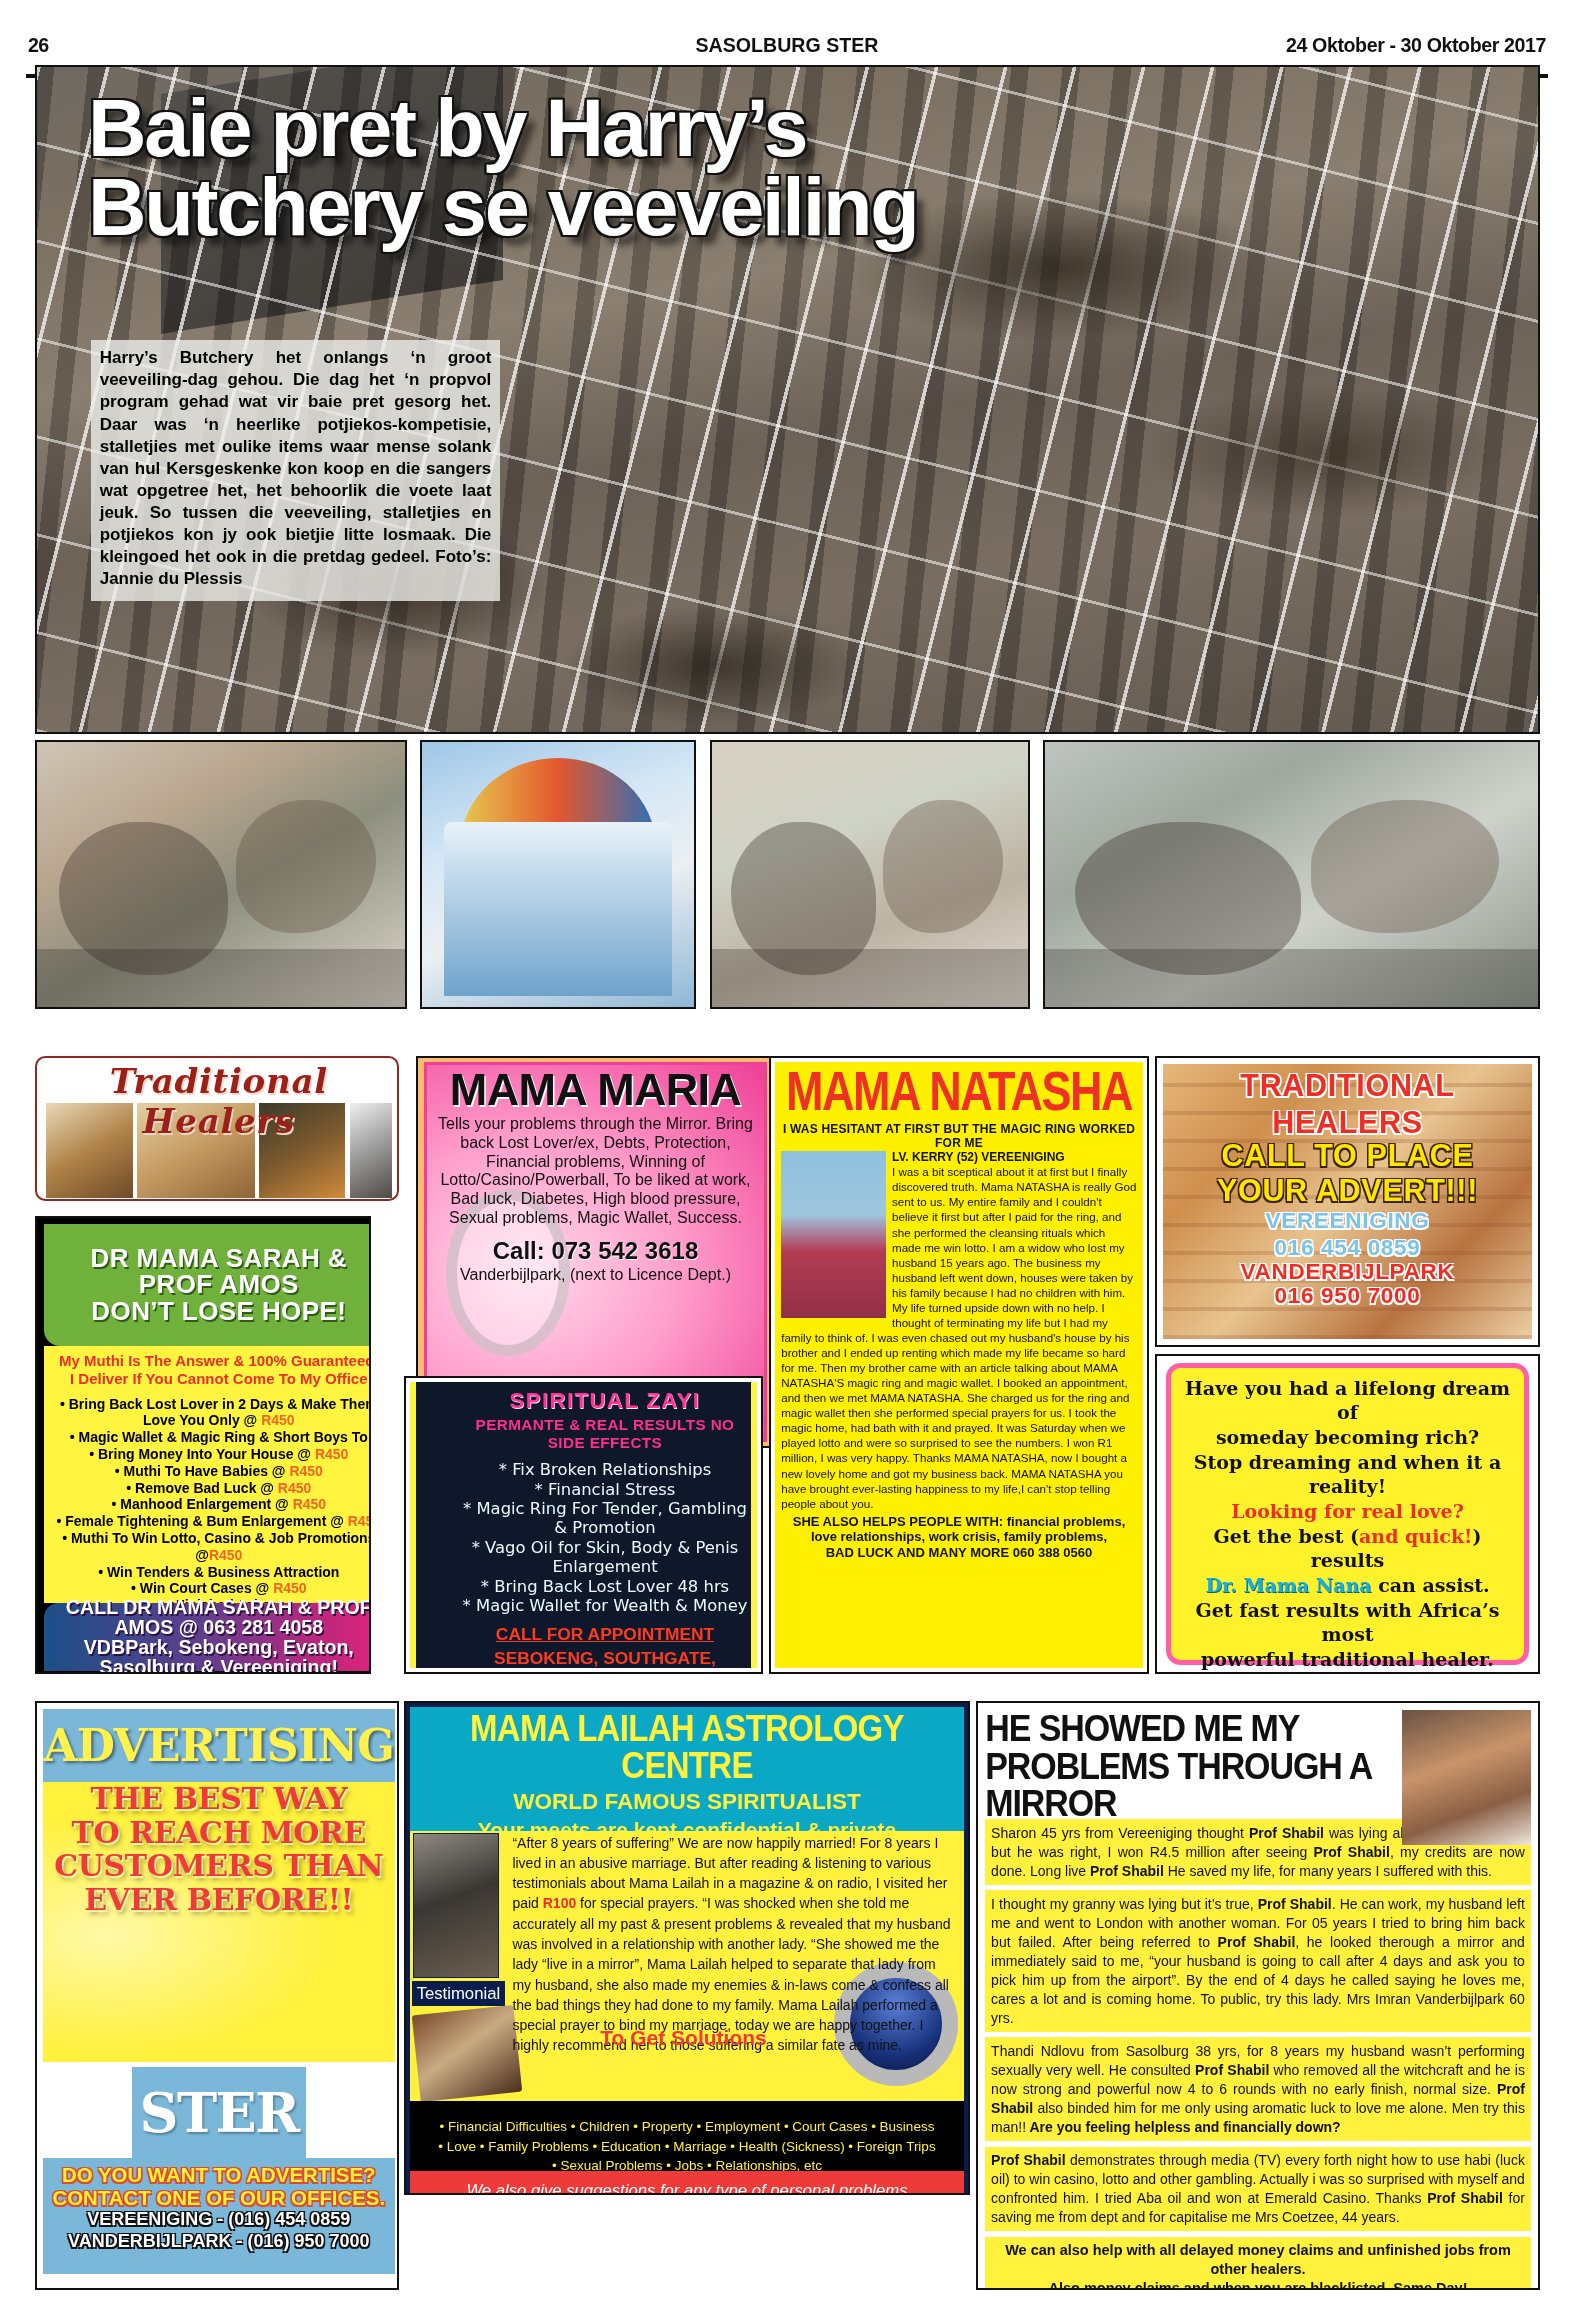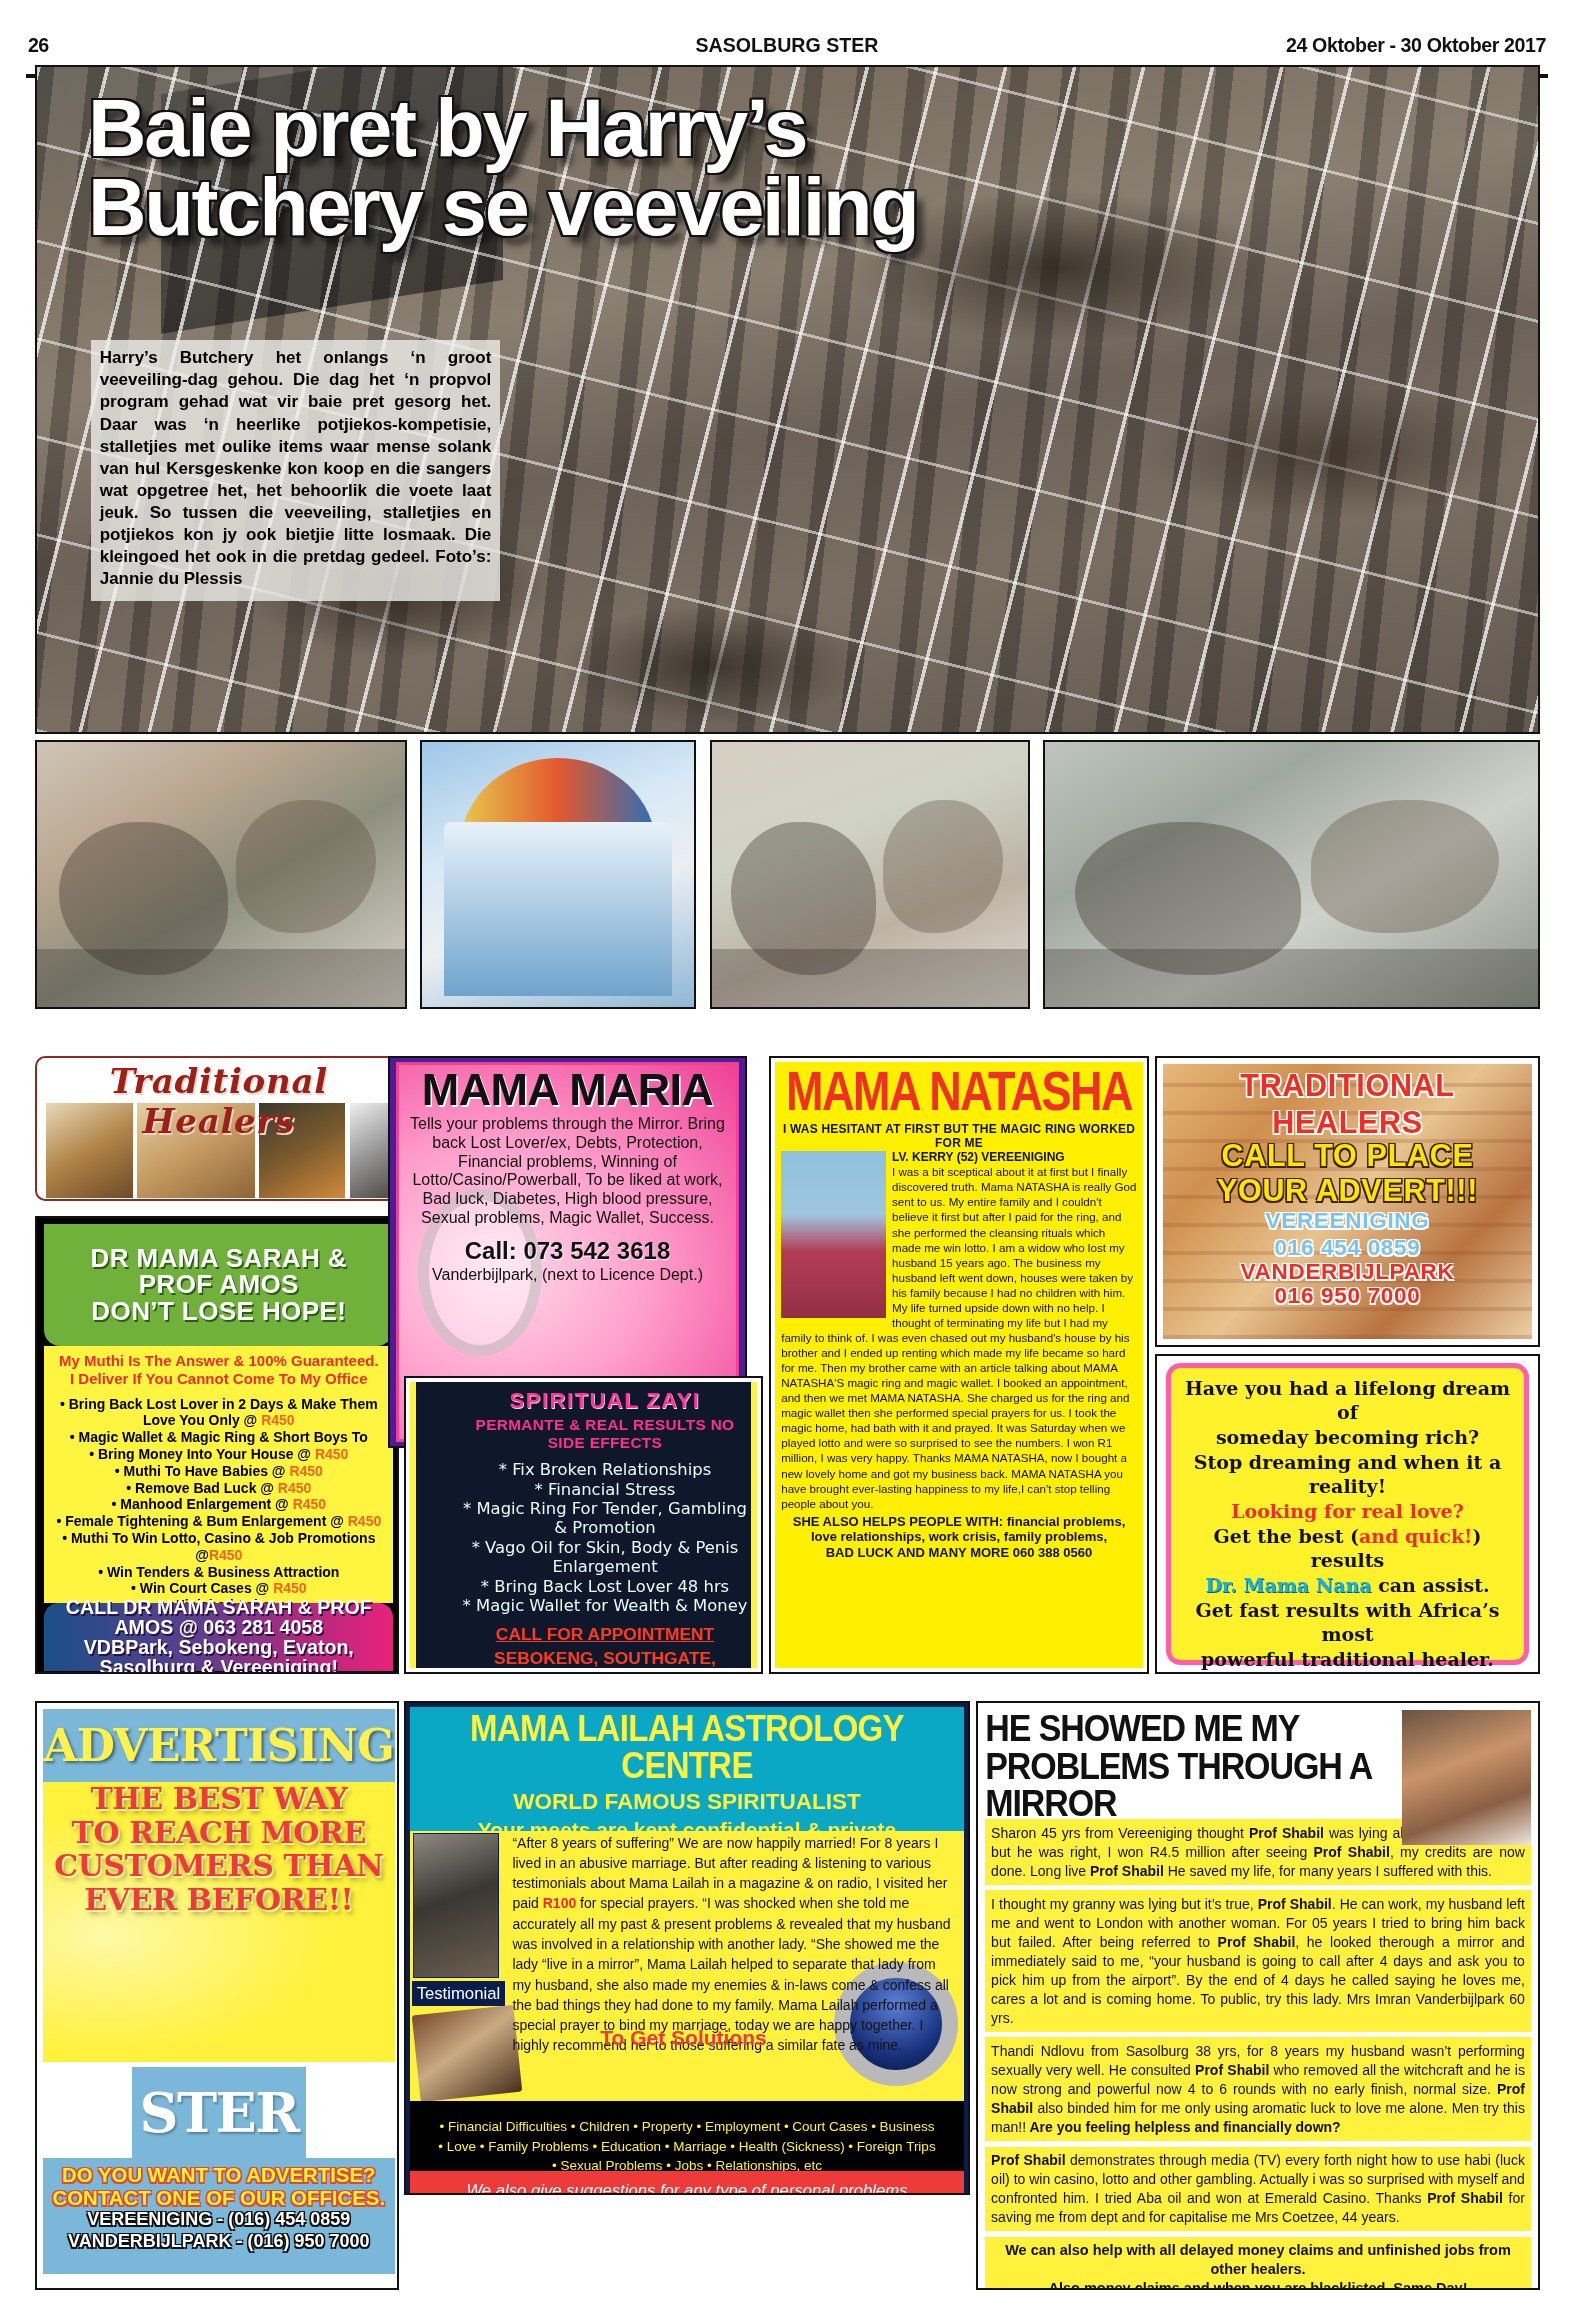--- a/index.html
+++ b/index.html
@@ -55,37 +55,37 @@
   .th-ban{position:absolute;left:35px;top:1056px;width:364px;height:145px;border:2.2px solid #8a2b22;border-radius:10.2px;box-sizing:border-box;background:#fff;overflow:hidden;}
   .th-ban .word{position:absolute;left:10.2px;top:2.9px;width:343px;text-align:center;font-family:"DejaVu Serif",serif;font-style:italic;font-weight:bold;font-size:34px;color:#9c2018;z-index:3;
         text-shadow:1.5px 1.5px 0 #f3d7c8;letter-spacing:0.7px;}
   .th-ban .s{position:absolute;top:45px;height:95px;}
   .th-ban .s1{left:8.7px;width:87px;background:linear-gradient(150deg,#e9d9b9,#b08347,#6d4a28);}
   .th-ban .s2{left:100px;width:118px;background:linear-gradient(150deg,#e3cfa2,#c59a62,#8d6436);}
   .th-ban .s3{left:222px;width:86px;background:linear-gradient(150deg,#3c3a2c,#7c5a2e,#d08a3a);}
   .th-ban .s4{left:313px;width:42px;background:linear-gradient(150deg,#efefef,#9a9a9a,#4d4a44);}
 
   
-  .sarah{left:35px;top:1216px;width:364px;height:458px;background:#000;}
+  .sarah{left:35px;top:1216px;width:336px;height:458px;background:#000;}
   .sarah .green{position:absolute;left:7.3px;top:5.8px;width:349px;height:122px;background:#6fb13b;border-radius:0 0 16px 16px;
      display:flex;flex-direction:column;justify-content:center;align-items:center;}
   .sarah .green div{font-weight:bold;font-size:26px;line-height:1.03;color:#fff;text-align:center;letter-spacing:0.4px;
      text-shadow:1.5px 1.5px 0 #2f5a16;}
   .sarah .yel{position:absolute;left:7.3px;top:128px;width:349px;height:257px;background:#fff43f;padding:5.8px 4.4px 0 4.4px;box-sizing:border-box;text-align:center;}
   .sarah .red2{color:#e8302a;font-weight:bold;font-size:15px;line-height:1.22;}
   .sarah ul{list-style:none;margin:7.3px 0 0 0;padding:0;}
   .sarah li{font-weight:bold;font-size:14px;line-height:1.20;color:#000;}
   .sarah li .r{color:#f26522;}
   .sarah .bot{position:absolute;left:7.3px;top:385px;width:349px;height:68px;border-radius:14.5px 14.5px 0 0;
      background:linear-gradient(90deg,#1b4f87 0%,#5f3e8e 45%,#b3287e 75%,#e8227c 100%);
      display:flex;flex-direction:column;justify-content:center;align-items:center;}
   .sarah .bot div{font-weight:bold;font-size:19.6px;line-height:1.02;color:#fff;text-align:center;text-shadow:1.5px 1.5px 0 #2a1140;}
 
   
-  .maria{left:388px;top:1056px;width:359px;height:392px;background:#4c1d95;}
+  .maria{left:416px;top:1056px;width:359px;height:392px;background:#fdba74;}
   .maria .inner2{position:absolute;left:5.8px;top:4.4px;right:5.8px;bottom:4.4px;background:
       radial-gradient(ellipse at 30% 55%, #ffd9ea 0%, #ff9ecb 45%, #ef3f96 100%);
       border:3.6px solid #ef3f96;box-sizing:border-box;}
   .maria .mirror{position:absolute;left:19px;top:124px;width:124px;height:167px;border-radius:50%;border:11.6px solid rgba(150,150,150,.35);box-sizing:border-box;background:rgba(255,255,255,.4);}
   .maria h2{position:relative;margin:1.5px 0 0 0;text-align:center;font-size:45px;line-height:1;font-weight:bold;color:#111;letter-spacing:-0.7px;
       font-family:"Liberation Sans",sans-serif;text-shadow:1.5px 1.5px 0 #fff;z-index:3;}
   .maria p{position:relative;margin:2.9px 5.8px 0 5.8px;text-align:center;font-size:16px;line-height:1.18;color:#111;z-index:3;}
   .maria .call{position:relative;margin:8.7px 0 0 0;text-align:center;font-size:24px;font-weight:bold;color:#111;z-index:3;text-shadow:0.7px 0.7px 0 #fff;}
   .maria .addr{position:relative;margin:1.5px 0 0 0;text-align:center;font-size:16px;color:#111;z-index:3;}
 

